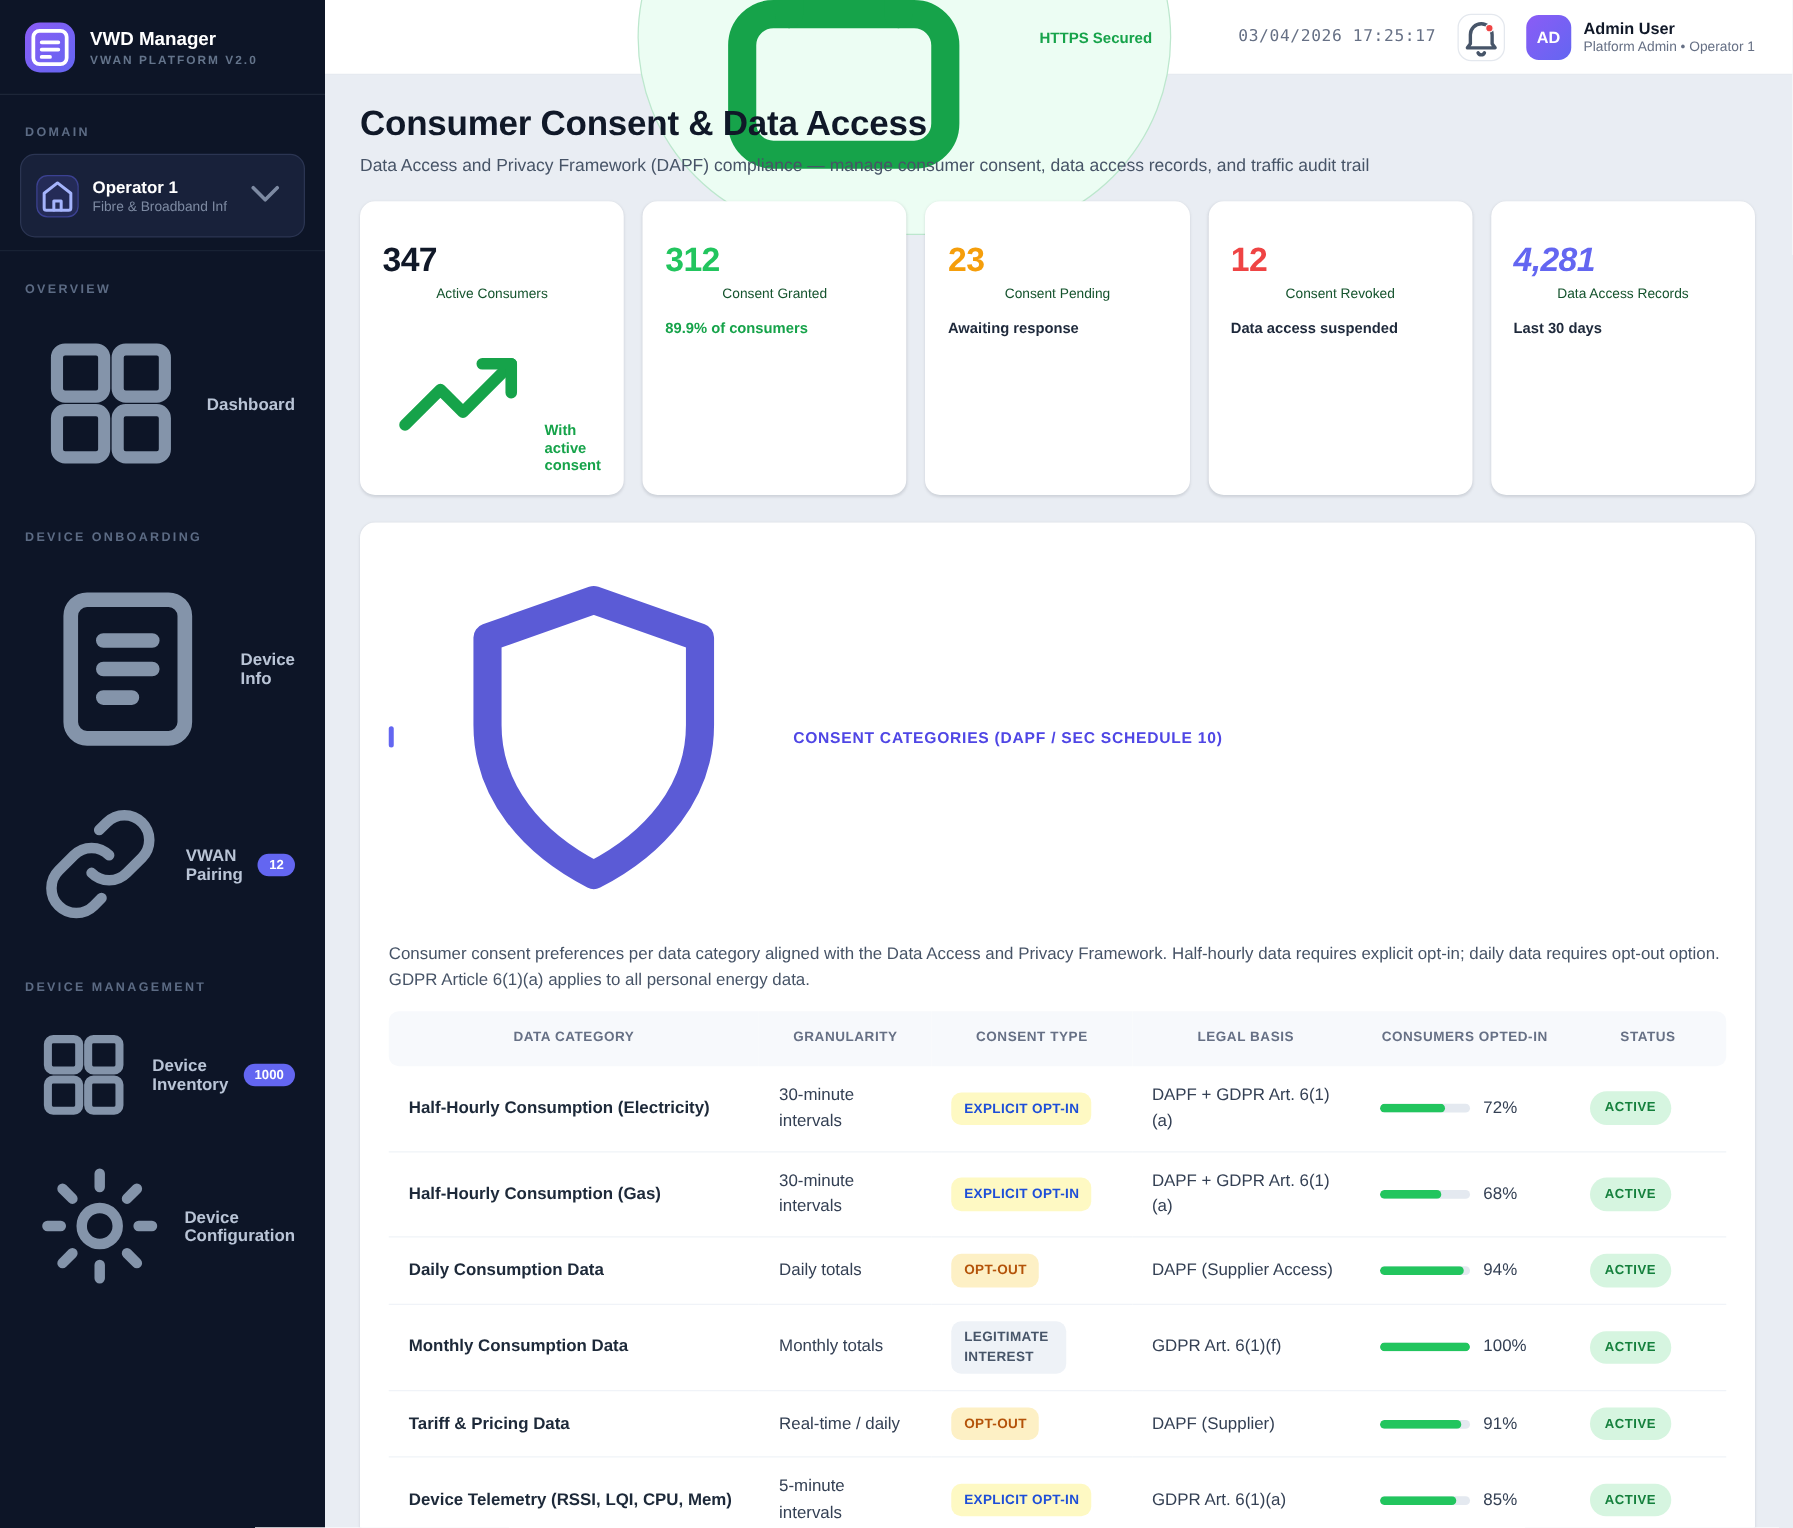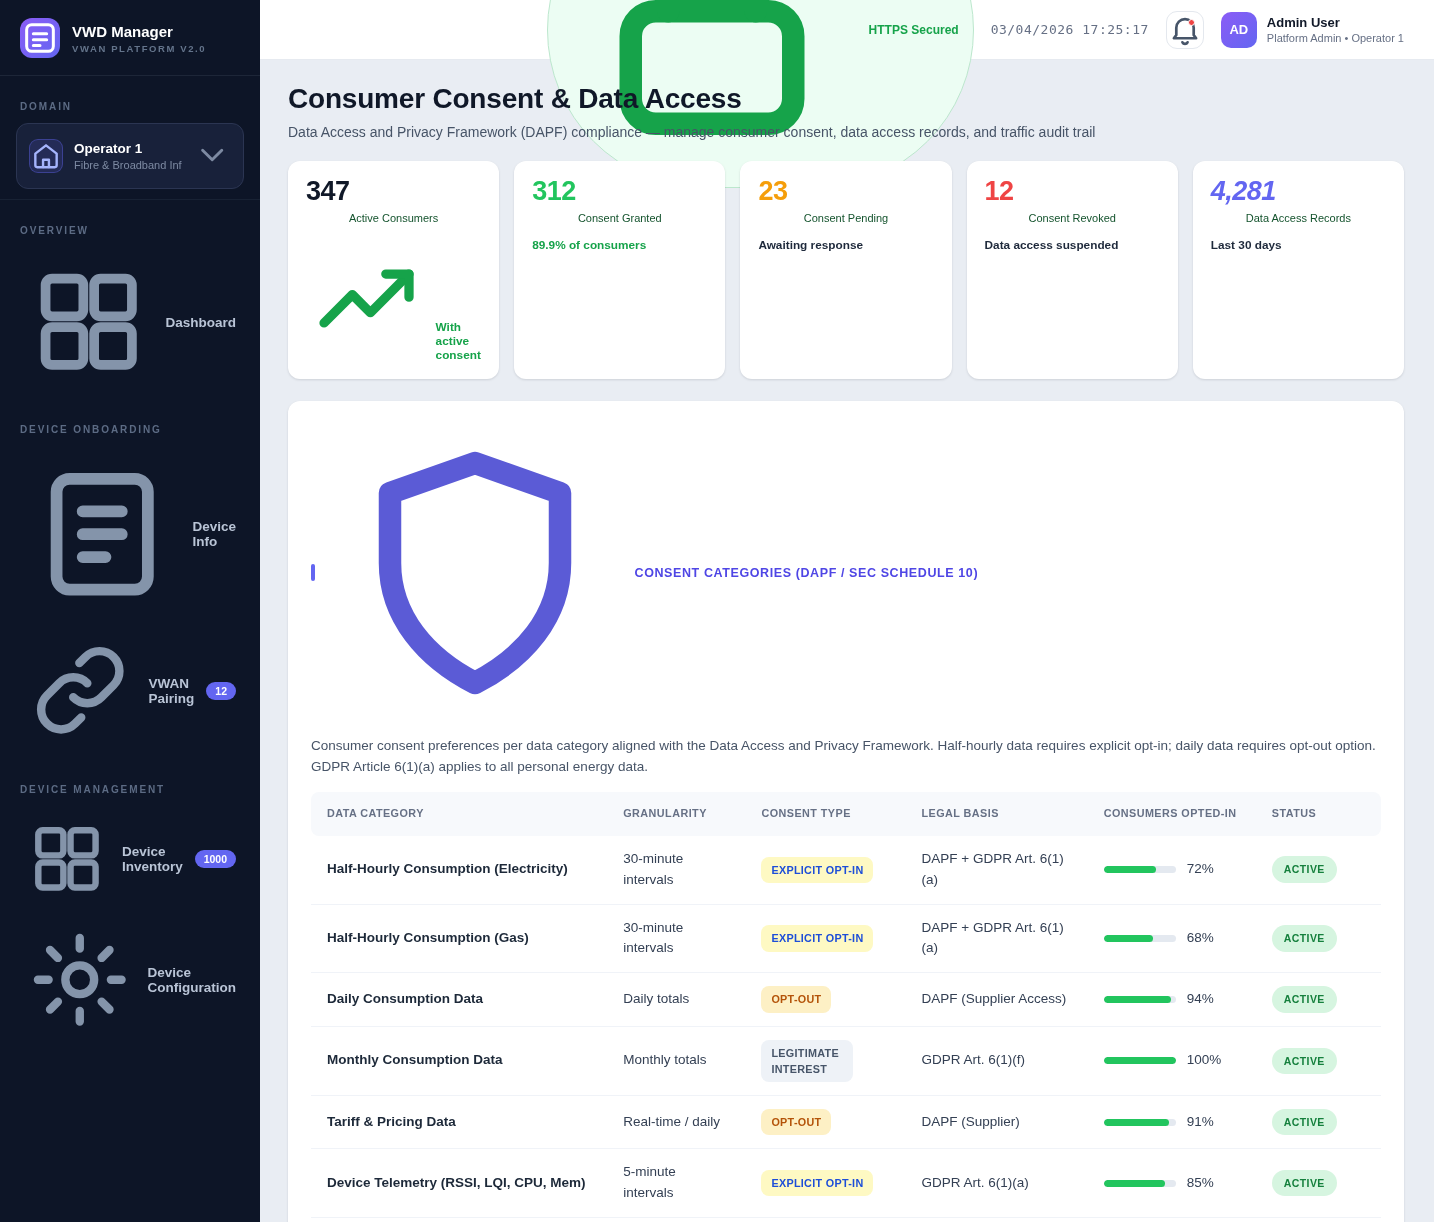--- a/index.html
+++ b/index.html
@@ -24,49 +24,49 @@
   nav { flex:1; }
   .nav-item { margin:2px 12px; padding:10px 12px; border-radius:10px; display:flex; align-items:center; gap:12px; color:#b9c4d6; font-size:13.5px; font-weight:600; cursor:pointer; }
   .nav-item .nv-icon { color:#8494aa; display:flex; } .nav-item .nv-icon svg { width:18px; height:18px; }
   .nav-badge { margin-left:auto; background:#6366f1; color:#fff; font-size:10.5px; font-weight:800; padding:3px 9px; border-radius:999px; }
 
   
   .main { flex:1; display:flex; flex-direction:column; }
   .topbar { height:60px; background:#fff; border-bottom:1px solid #e6eaf0; display:flex; align-items:center; justify-content:flex-end; gap:17px; padding:0 30px; }
   .https-pill { display:flex; align-items:center; gap:7px; background:#ecfdf3; border:1px solid #bce7cd; color:#16a34a; font-size:12px; font-weight:800; padding:7px 14px; border-radius:999px; }
   .https-pill svg { width:13px; height:13px; }
-  .clock { font-family:"DejaVu Sans Mono", monospace; font-size:13px; color:#667085; letter-spacing:.5px; }
+  .clock { font-family:"DejaVu Sans Mono", monospace; font-size:13px; color:#667085; letter-spacing:.5px;margin-left:37px; }
   .bell-box { position:relative; width:38px; height:38px; border:1px solid #e4e8ee; border-radius:11px; display:flex; align-items:center; justify-content:center; color:#475569; cursor:pointer; }
   .bell-box svg { width:17px; height:17px; }
   .bell-dot { position:absolute; top:7px; right:8px; width:7px; height:7px; border-radius:50%; background:#ef4444; border:1.5px solid #fff; }
   .user-chip { display:flex; align-items:center; gap:10px; cursor:pointer; }
   .avatar { width:36px; height:36px; border-radius:10px; background:linear-gradient(135deg,#8b5cf6,#6366f1); color:#fff; font-size:13px; font-weight:800; display:flex; align-items:center; justify-content:center; }
   .user-name { font-size:13px; font-weight:800; color:#101828; }
   .user-role { font-size:11px; color:#667085; margin-top:2px; }
 
   .content { padding:23px 30px 0 28px; }
   .page-title { font-size:28px; font-weight:800; color:#101828; letter-spacing:-.2px; }
   .page-sub { font-size:14px; color:#475467; margin-top:9px; }
 
   .stats { display:grid; grid-template-columns:repeat(5,1fr); gap:15px; margin-top:21px; }
-  .stat-card { background:#fff; border-radius:12px; padding:15px 18px 17px; box-shadow:0 1px 2px rgba(16,24,40,.05),0 1px 3px rgba(16,24,40,.08); }
+  .stat-card { background:#fff; border-radius:12px; padding:32px 18px 17px; box-shadow:0 1px 2px rgba(16,24,40,.05),0 1px 3px rgba(16,24,40,.08); }
   .stat-value { font-size:27px; font-weight:800; letter-spacing:-.5px; }
   .stat-label { font-size:11px; color:#14532d; margin-top:5px;text-align:center; }
   .stat-note { margin-top:14px; font-size:11.8px; font-weight:700; display:flex; align-items:flex-end; gap:6px; }
   .stat-note svg { width:14px; height:14px; }
 
   .panel { background:#fff; border-radius:12px; margin-top:22px; padding:22px 23px 18px; box-shadow:0 1px 2px rgba(16,24,40,.05),0 1px 3px rgba(16,24,40,.08); }
   .panel-head { display:flex; align-items:center; gap:10px; }
   .panel-bar { width:3.5px; height:17px; border-radius:2px; background:#6366f1; }
   .panel-hicon { color:#5b5bd6; display:flex; } .panel-hicon svg { width:17px; height:17px; }
   .panel-title { font-size:12.5px; font-weight:800; color:#4f46e5; letter-spacing:.6px; }
   .panel-desc { margin-top:13px; font-size:13.5px; color:#475467; line-height:1.55; max-width:1075px; }
 
   table { width:100%; margin-top:15px; border-collapse:separate; border-spacing:0; table-layout:fixed; }
-  thead th { background:#f7f9fc; color:#667085; font-size:10.8px; font-weight:700; letter-spacing:.45px; text-align:left; padding:13px 16px; line-height:1.6; }
+  thead th { background:#f7f9fc; color:#667085; font-size:10.8px; font-weight:700; letter-spacing:.45px; text-align:center; padding:13px 16px; line-height:1.6; }
   thead th:first-child { border-radius:8px 0 0 8px; }
   thead th:last-child { border-radius:0 8px 8px 0; }
   tbody td { padding:13px 16px; border-bottom:1px solid #f0f3f8; font-size:13.5px; color:#344054; vertical-align:middle; line-height:1.55; }
   tbody tr:last-child td { border-bottom:none; }
   td.cat { font-weight:700; color:#1d2939; }
   .pill { display:inline-block; padding:5px 10px; border-radius:8px; font-size:10.8px; font-weight:800; letter-spacing:.3px; line-height:1.5; }
   .pill.explicit { background:#fef9c3; color:#1d4ed8; }
   .pill.optout { background:#fdf0c5; color:#b45309; }
   .pill.legitimate { background:#eef2f7; color:#475569; max-width:92px; }
   .progress { display:flex; align-items:center; gap:11px; }

